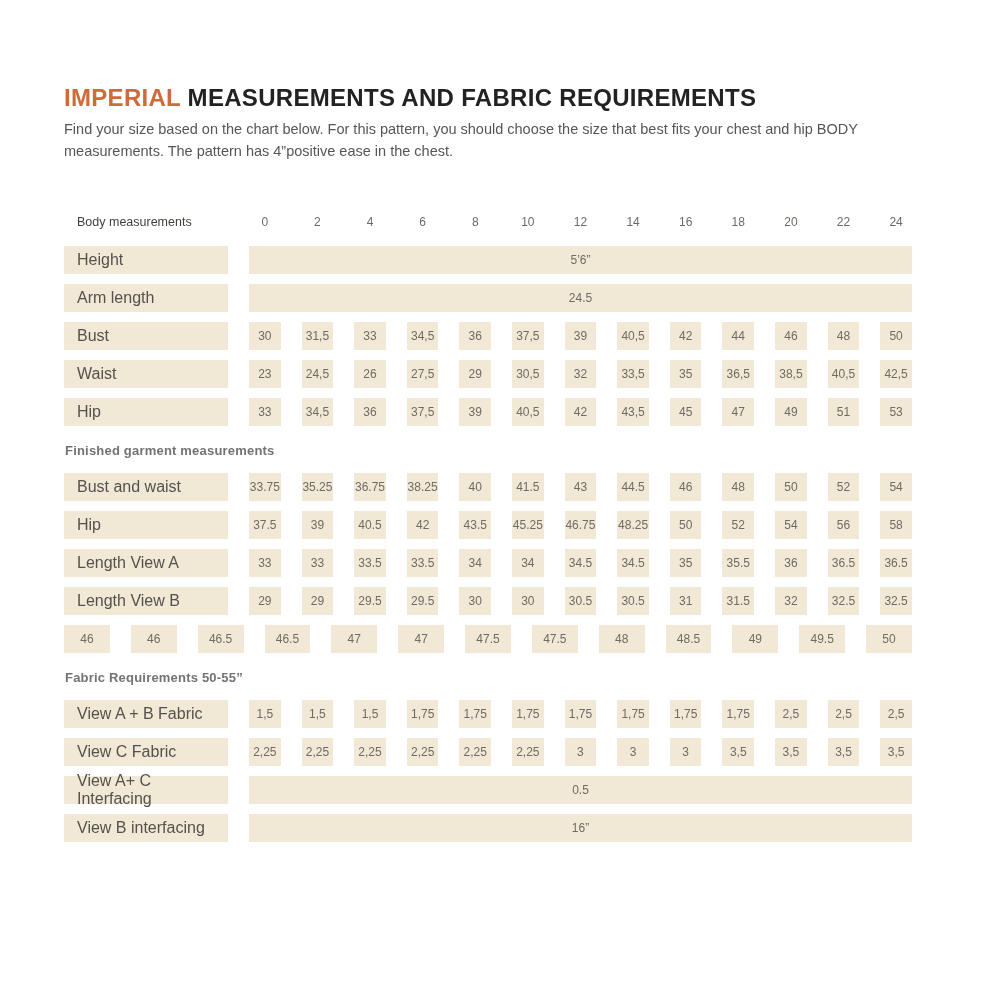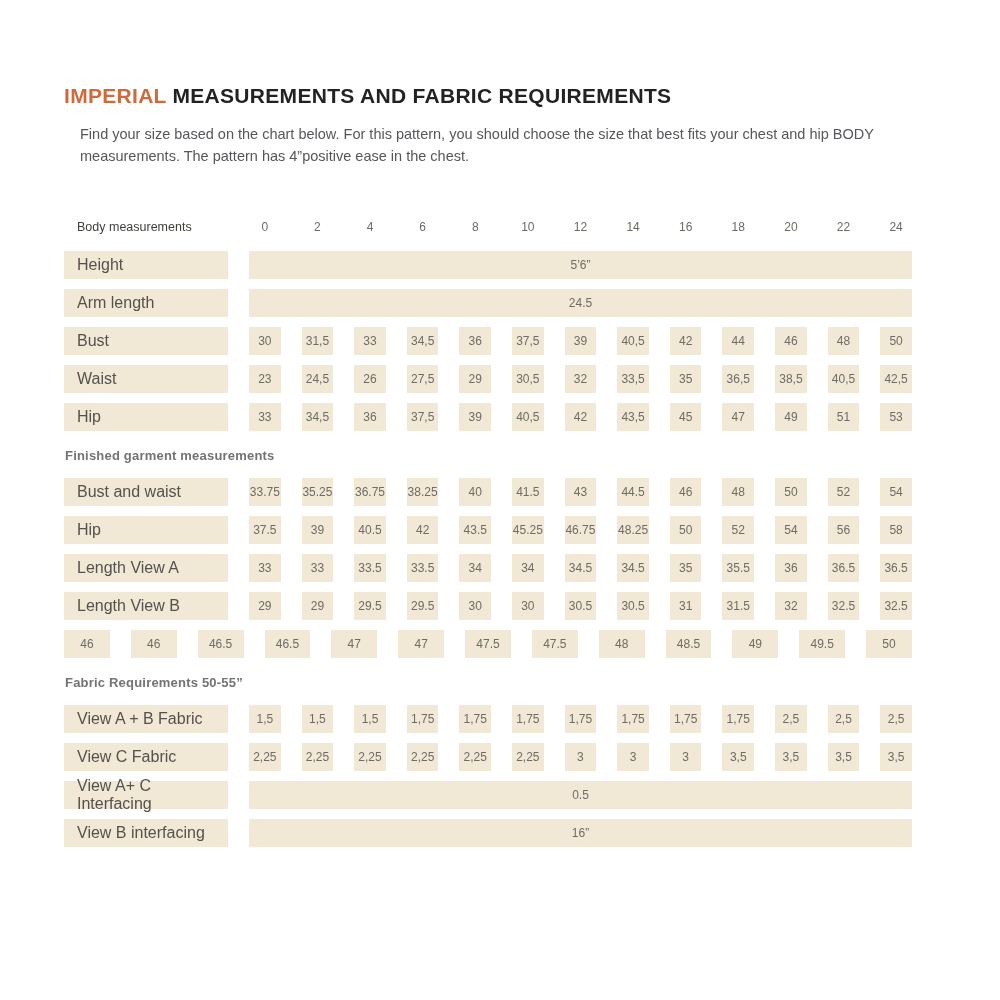--- a/index.html
+++ b/index.html
@@ -15,27 +15,27 @@
   body{
     width:1000px;height:1000px;background:#ffffff;
     font-family:"Liberation Sans", sans-serif;
     overflow:hidden;
   }
   .page{
     width:848px;
     margin:84px 88px 0 64px;
   }
   .title{
-    font-size:21px;font-weight:700;letter-spacing:.3px;
+    font-size:24px;font-weight:700;letter-spacing:.3px;
     color:var(--heading);margin:0 0 7px 0;
   }
   .title .accent{color:var(--accent);}
   .intro{
     font-size:14.5px;line-height:21.5px;color:var(--body-text);
-    margin:16px;
+    margin:0;
   }
   .size-table{margin-top:49px;}
   .t-row{
     display:flex;gap:21px;height:28px;margin-bottom:10px;
   }
   .t-row.header{height:22px;margin-bottom:13px;}
   .label-cell{
     width:164px;flex:0 0 164px;background:var(--cell-bg);
     display:flex;align-items:center;padding-left:13px;
     font-size:16px;color:var(--label-text);

